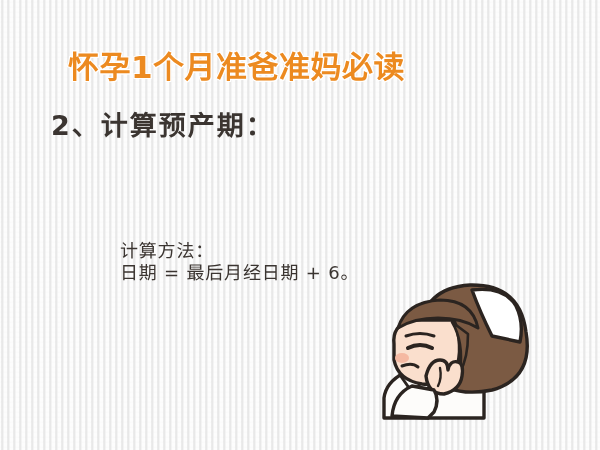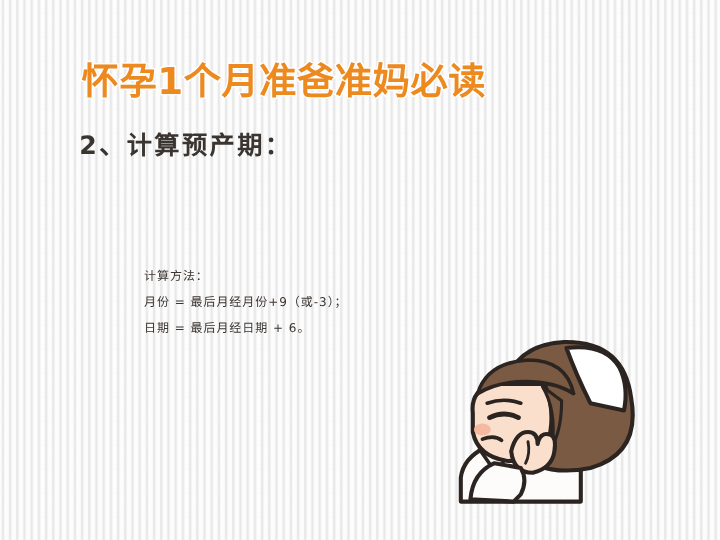--- a/index.html
+++ b/index.html
@@ -57,23 +57,23 @@
     -webkit-text-stroke: 2.2px #ffffff;
     paint-order: stroke fill;
     text-shadow:
       0 0 2px #ffffff,
       1px 1px 0 rgba(255,255,255,0.9);
   }
 
   
   .section-heading {
     position: absolute;
-    left: 66px;
+    left: 51px;
     top: 104px;
-    font-size: 21px;
+    font-size: 27px;
     font-weight: 600;
     color: #3b3531;
     letter-spacing: 2px;
     white-space: nowrap;
   }
 
   
   .body-text {
     position: absolute;
     left: 68px;
@@ -81,22 +81,22 @@
     font-size: 16px;
     color: #3b3531;
     letter-spacing: 1.1px;
     white-space: nowrap;
   }
 
   
   .method-block {
     position: absolute;
     left: 120px;
-    top: 220px;
-    font-size: 10px;
+    top: 240px;
+    font-size: 18px;
     color: #3b3531;
     letter-spacing: 0.8px;
     line-height: 22px;
   }
   .method-line {
     white-space: nowrap;
   }
 
   
   .nurse {
@@ -117,21 +117,20 @@
 
 <div class="slide">
 
   <div class="title">怀孕1个月准爸准妈必读</div>
 
   <div class="section-heading">2、计算预产期：</div>
 
 
   <div class="method-block">
     <div class="method-line">计算方法：</div>
-    <div class="method-line">月份 = 最后月经月份+9（或-3）；</div>
     <div class="method-line">日期 = 最后月经日期 + 6。</div>
   </div>
 
   <div class="nurse">
     <svg viewBox="0 0 240 178" xmlns="http://www.w3.org/2000/svg">
       <g stroke="#2b2420" stroke-width="3.4" stroke-linejoin="round" stroke-linecap="round">
 
         <path d="M16 146 L16 126 Q18 110 36 101 L92 94 Q112 96 116 116 L116 146 Z" fill="#fdfcfa"></path>
 
         <path d="M32 103 L46 123 L58 100" fill="none" stroke-width="3"></path>

